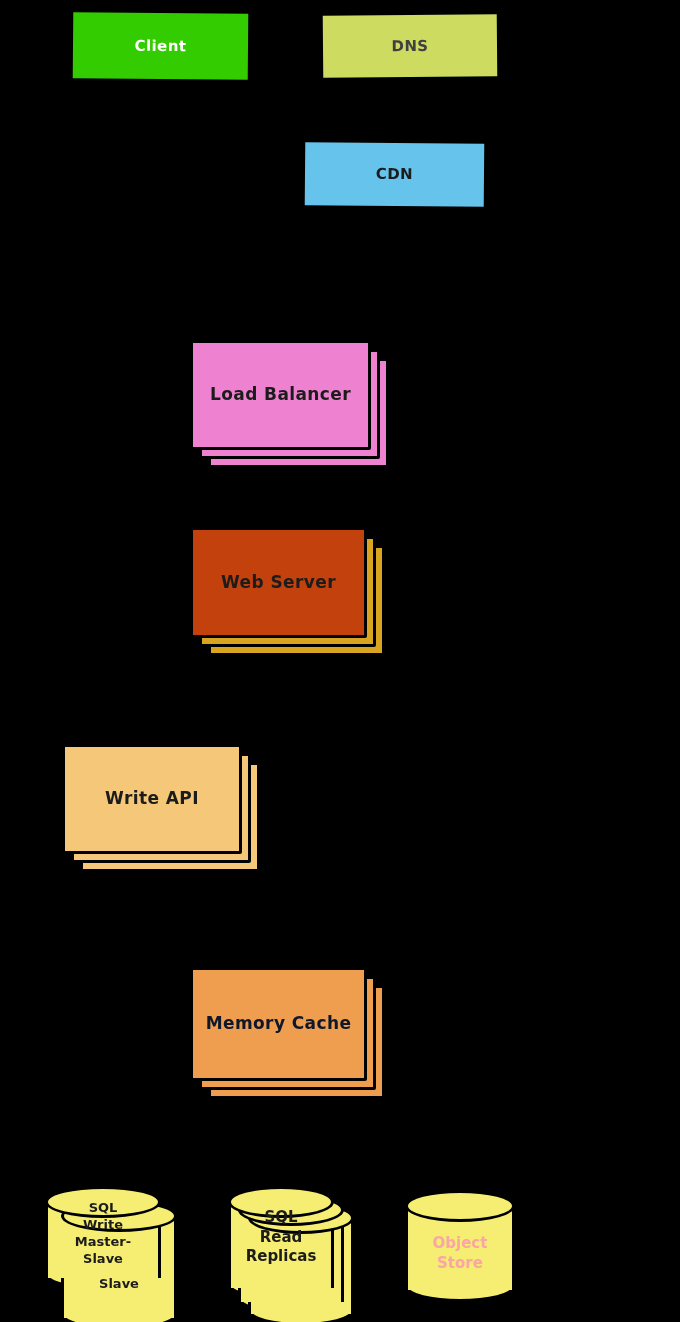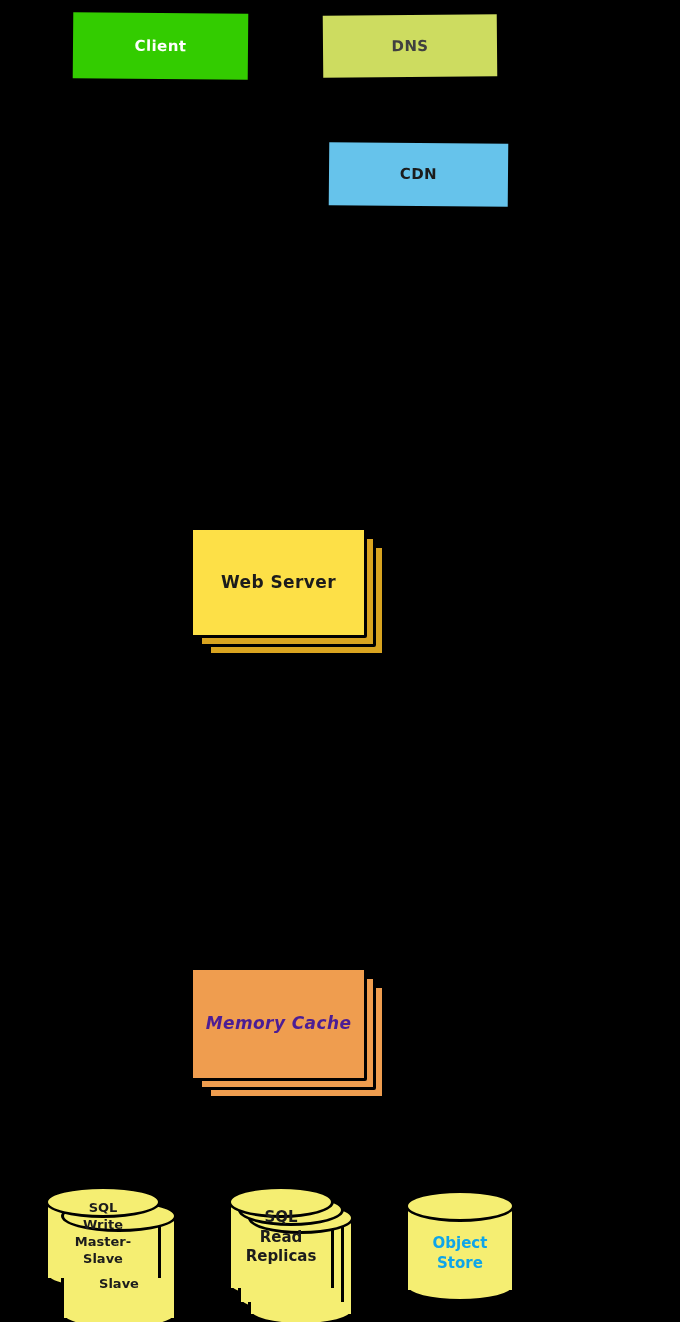--- a/index.html
+++ b/index.html
@@ -83,42 +83,56 @@
       <span class="label" style="color: rgb(255, 255, 255); text-align: center;">Client</span>
     </div>
   </div>
 
   <div class="node flat" style="left:320px; top:12px; width:174px; height:62px;">
     <div class="box tilt-l" style="background: rgb(205, 220, 96);">
       <span class="label" style="color: #404040;">DNS</span>
     </div>
   </div>
 
-  <div class="node flat" style="left:326px; top:140px; width:179px; height:63px;">
+  <div class="node flat" style="left:302px; top:140px; width:179px; height:63px;">
     <div class="box tilt-r" style="background: rgb(102, 195, 235);">
       <span class="label" style="color: rgb(28, 28, 28);">CDN</span>
     </div>
   </div>
 
+  <div class="node stack" style="left:190px; top:340px; width:175px; height:104px;">
+    <div class="box layer2" style="background: rgb(239, 130, 208);"></div>
+    <div class="box layer1" style="background: rgb(239, 130, 208);"></div>
+    <div class="box front" style="background: rgb(239, 130, 208);">
+      <span class="label" style="color: rgb(28, 28, 28);">Load Balancer</span>
+    </div>
+  </div>
 
   <div class="node stack" style="left:190px; top:527px; width:171px; height:105px;">
     <div class="box layer2" style="background: rgb(217, 164, 32);"></div>
     <div class="box layer1" style="background: rgb(217, 164, 32);"></div>
-    <div class="box front" style="background: #fde047;">
+    <div class="box front" style="background: #c2410c;">
       <span class="label" style="color: rgb(28, 28, 28);">Web Server</span>
     </div>
   </div>
 
+  <div class="node stack" style="left:62px; top:744px; width:174px; height:104px;">
+    <div class="box layer2" style="background: rgb(245, 200, 121);"></div>
+    <div class="box layer1" style="background: rgb(245, 200, 121);"></div>
+    <div class="box front" style="background: rgb(245, 200, 121);">
+      <span class="label" style="color: rgb(28, 28, 28);">Write API</span>
+    </div>
+  </div>
 
 
   <div class="node stack" style="left:190px; top:967px; width:171px; height:108px;">
     <div class="box layer2" style="background: rgb(239, 157, 79);"></div>
     <div class="box layer1" style="background: rgb(239, 157, 79);"></div>
     <div class="box front" style="background: rgb(239, 157, 79);">
-      <span class="label" style="color: #4c1d95; font-style: italic;">Memory Cache</span>
+      <span class="label" style="color: #0f172a;">Memory Cache</span>
     </div>
   </div>
 
   <div class="node" style="left:45px; top:1186px; width:150px; height:140px;">
     <div class="cyl" style="left:16px; top:14px; width:116px; height:130px;">
       <div class="c-bottom" style="background: rgb(245, 238, 114);"></div>
       <div class="c-body" style="background: rgb(245, 238, 114);"></div>
       <div class="c-top" style="background: rgb(245, 238, 114);"></div>
       <span class="cyl-label fs13" style="top: 76px; color: rgb(28, 28, 28);">Slave</span>
     </div>
@@ -152,18 +166,18 @@
 Read
 Replicas</span>
     </div>
   </div>
 
   <div class="node" style="left:405px; top:1190px; width:110px; height:112px;">
     <div class="cyl" style="left:0; top:0; width:110px; height:112px;">
       <div class="c-bottom" style="background: rgb(245, 238, 114);"></div>
       <div class="c-body" style="background: rgb(245, 238, 114);"></div>
       <div class="c-top" style="background: rgb(245, 238, 114);"></div>
-      <span class="cyl-label fs15" style="top: 44px; color: #0ea5e9;">Object
+      <span class="cyl-label fs15" style="top: 44px; color: #fca5a5;">Object
 Store</span>
     </div>
   </div>
 
 </div>
 
 </body></html>

